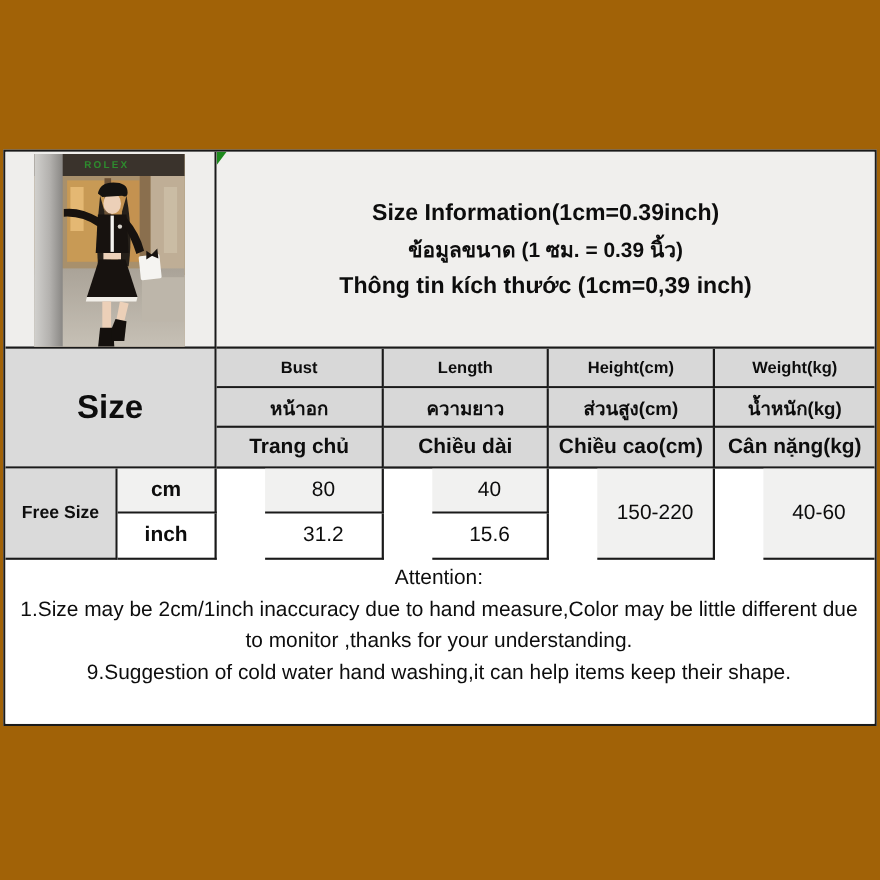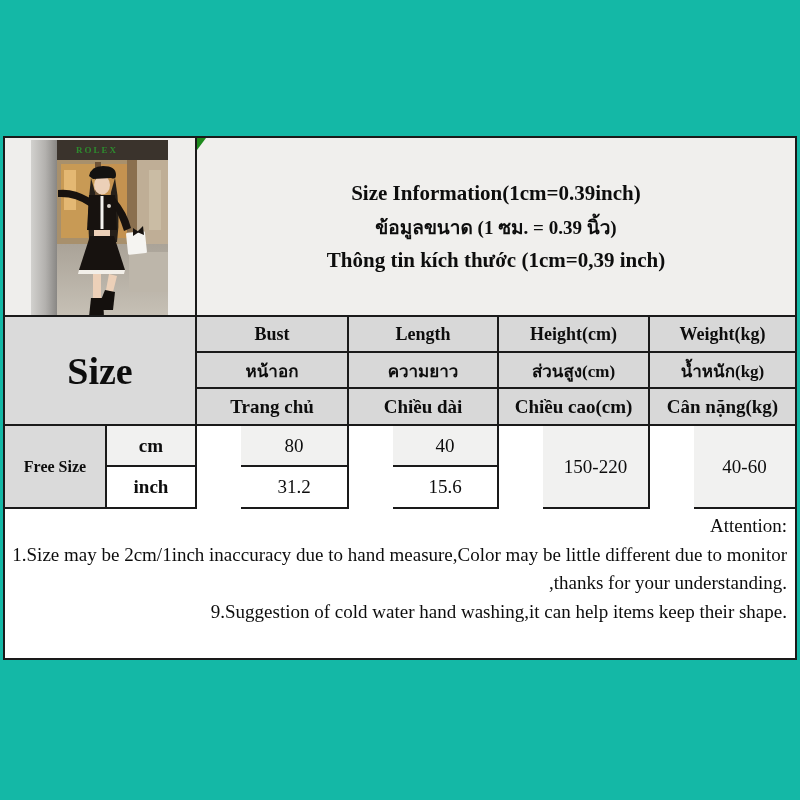--- a/index.html
+++ b/index.html
@@ -1,17 +1,17 @@
 <!DOCTYPE html>
 <html><head>
 <meta charset="utf-8">
 <style>
   * { margin:0; padding:0; box-sizing:border-box; }
   html,body { width:800px; height:800px; background:#ffffff; font-family:"Liberation Sans","DejaVu Sans",sans-serif; color:#0d0d0d; }
-  .canvas { position:relative; width:800px; height:800px; background:#14b8a6; overflow:hidden;font-family:Liberation Serif, serif; }
+  .canvas { position:relative; width:800px; height:800px; background:#a16207; overflow:hidden; }
 
   .sheet {
     position:absolute; left:3px; top:136px; width:794px; height:524px;
     border:2px solid #1a1a1a; background:#ffffff;
     display:grid;
     grid-template-columns:102px 90px 152px 150px 151px 1fr;
     grid-template-rows:179px 36px 36px 37px 41px 42px 1fr;
   }
   .cell {
     border-right:2px solid #1a1a1a; border-bottom:2px solid #1a1a1a;
@@ -25,37 +25,37 @@
   .title-cell { grid-column:3 / 7; grid-row:1; background:#f0efed; flex-direction:column; gap:6px; position:relative; }
   .title-en { font-size:21px; font-weight:bold; }
   .title-th { font-size:19px; font-weight:bold; }
   .title-vn { font-size:21px; font-weight:bold; }
 
   .corner-flag {
     position:absolute; left:0; top:0; width:0; height:0;
     border-top:12px solid #1d8a1d; border-right:9px solid transparent;
   }
 
-  .size-cell { grid-column:1 / 3; grid-row:2 / 5; background:#dadada; font-size:38px; font-weight:bold; }
+  .size-cell { grid-column:1 / 3; grid-row:2 / 5; background:#dadada; font-size:30px; font-weight:bold; }
   .hdr { background:#d8d8d8; font-weight:bold; }
-  .hdr-en { font-size:18px; }
+  .hdr-en { font-size:15px; }
   .hdr-th { font-size:17px; }
   .hdr-vn { font-size:19px; }
 
   .freesize-cell { grid-column:1; grid-row:5 / 7; background:#dadada; font-size:16px; font-weight:bold; }
   .unit { font-size:19px; font-weight:bold; }
   .val { font-size:19px; font-weight:normal;margin-left:44px; }
   .bg-light { background:#f1f1f0; }
   .bg-white { background:#ffffff; }
   .height-cell { grid-column:5; grid-row:5 / 7; }
   .weight-cell { grid-column:6; grid-row:5 / 7; }
 
   .attention-cell {
     grid-column:1 / 7; grid-row:7; background:#ffffff;
-    display:block; text-align:right; padding:3px 8px 0 6px;
+    display:block; text-align:center; padding:3px 8px 0 6px;
     font-size:19px; line-height:1.5;
   }
 
   .photo-frame { position:absolute; left:26px; top:2px; width:137px; height:177px; background:#b9a88f; overflow:hidden; }
   .photo-frame svg { display:block; }
 </style>
 </head>
 <body>
 
 <div class="canvas">

